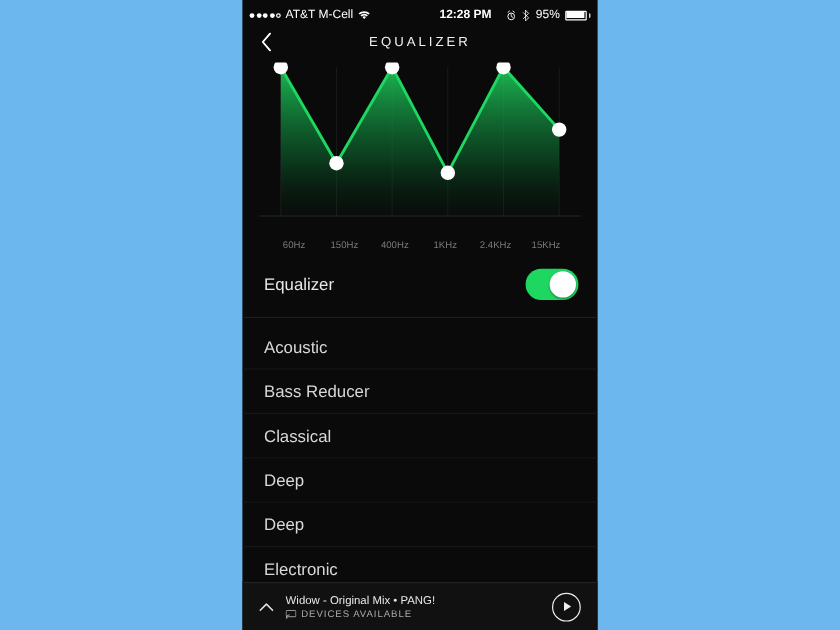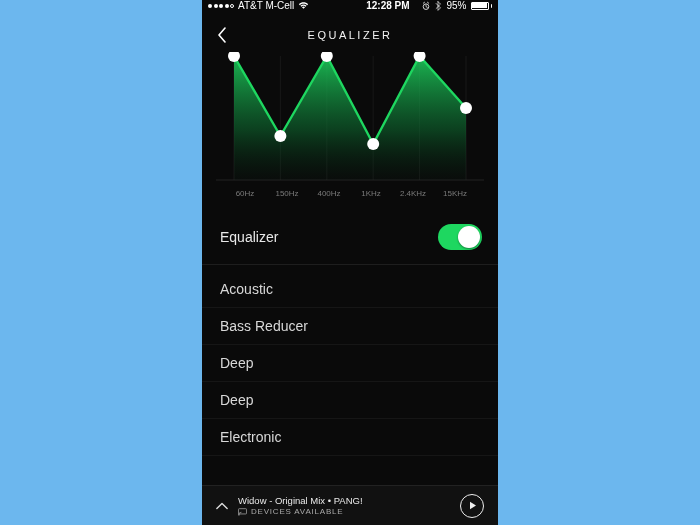--- a/index.html
+++ b/index.html
@@ -18,21 +18,21 @@
     height: 525px;
     background: #0a0a0a;
     position: relative;
     overflow: hidden;
     color: #fff;
   }
   
   .status-bar {
     height: 18px;
     display: flex;
-    align-items: flex-start;
+    align-items: flex-end;
     justify-content: space-between;
     font-size: 10px;
     padding: 0 6px;
     color: #fff;
   }
   .status-left, .status-right { display: flex; align-items: center; gap: 4px; }
   .dots { display: flex; gap: 1.5px; align-items: center; }
   .dot { width: 4px; height: 4px; border-radius: 50%; background: #fff; }
   .dot.empty { background: transparent; border: 0.5px solid #fff; }
   .wifi-icon svg { width: 11px; height: 9px; display: block; }
@@ -69,21 +69,21 @@
   
   .chart {
     height: 156px;
     position: relative;
     margin: 0 0 2px 0;
   }
   .chart svg { position: absolute; inset: 0; width: 100%; height: 100%; }
   .axis-labels {
     position: absolute;
     left: 0; right: 0;
-    top: 137px;
+    top: 148px;
     display: flex;
     padding: 0 22px;
     justify-content: space-between;
     font-size: 8px;
     color: #7a7a7a;
   }
   .axis-labels span { flex: 1; text-align: center; }
 
   
   .arrow {
@@ -276,20 +276,21 @@
   <div class="eq-row">
     <span class="eq-label">Equalizer</span>
     <div class="toggle">
       <div class="toggle-knob"></div>
     </div>
   </div>
 
   <div class="presets">
     <div class="preset-item">Acoustic</div>
     <div class="preset-item">Bass Reducer</div>
+    <div class="preset-item">Classical</div>
     <div class="preset-item">Deep</div>
     <div class="preset-item">Deep</div>
     <div class="preset-item">Electronic</div>
   </div>
 
   <div class="now-playing">
     <span class="np-bg">O &nbsp;W</span>
     <span class="np-expand">
       <svg viewBox="0 0 14 8">
           <path d="M1 7 L7 1 L13 7" fill="none" stroke="#ddd" stroke-width="1.6" stroke-linecap="round" stroke-linejoin="round"></path>

